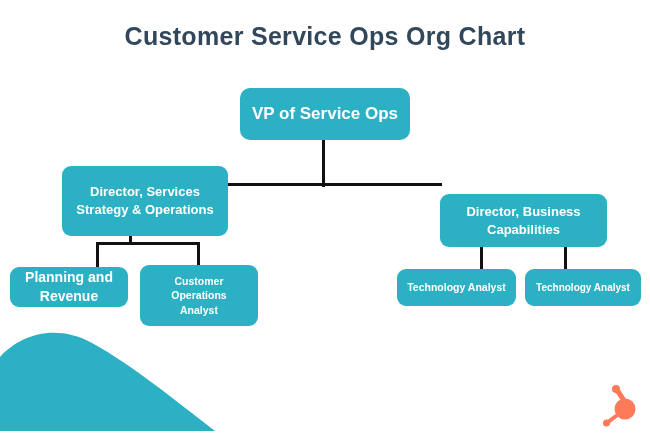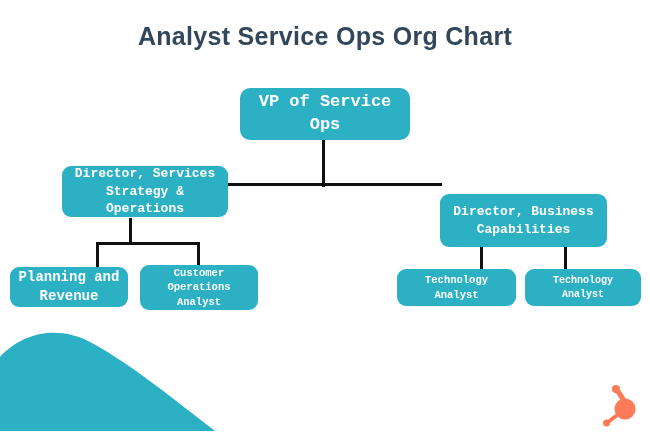--- a/index.html
+++ b/index.html
@@ -31,28 +31,27 @@
     color:#ffffff;
     border-radius:9px;
     display:flex;
     align-items:center;
     justify-content:center;
     text-align:center;
     font-weight:bold;
     box-sizing:border-box;
     line-height:1.35;
     z-index:2;
-    font-family:Liberation Mono, monospace;
   }
 
   .node-vp   { left:240px; top:88px;  width:170px; height:52px; font-size:17px; border-radius:10px; }
-  .node-dl   { left:62px;  top:166px; width:166px; height:51px; font-size:13px; padding:16px 10px; }
+  .node-dl   { left:62px;  top:166px; width:166px; height:70px; font-size:13px; padding:16px 10px; }
   .node-dr   { left:440px; top:163px; width:167px; height:53px; font-size:13px; padding:0 10px;margin-top:31px; }
   .node-c1   { left:10px;  top:267px; width:118px; height:40px; font-size:14px; padding:0 6px; }
-  .node-c2   { left:140px; top:265px; width:118px; height:45px; font-size:10.5px; padding:0 20px; }
+  .node-c2   { left:140px; top:265px; width:118px; height:61px; font-size:10.5px; padding:0 20px; }
   .node-c3   { left:397px; top:269px; width:119px; height:37px; font-size:10.5px; padding:0 6px; }
   .node-c4   { left:525px; top:269px; width:116px; height:37px; font-size:10px; padding:0 6px; }
 
   .line {
     position:absolute;
     background:var(--line,#111111);
     z-index:1;
   }
   .l-vp-stem        { left:322px; top:139px; width:3px;   height:48px; }
   .l-director-h     { left:226px; top:183px; width:216px; height:3px;  }
@@ -84,21 +83,21 @@
     height:46px;
     color:var(--orange,#ff7a59);
     line-height:0;
   }
 </style>
 </head>
 <body>
 
 <div class="canvas">
 
-  <div class="chart-title">Analyst Service Ops Org Chart</div>
+  <div class="chart-title">Customer Service Ops Org Chart</div>
 
   <div class="line l-vp-stem"></div>
   <div class="line l-director-h"></div>
   <div class="line l-dl-stem"></div>
   <div class="line l-left-bracket"></div>
   <div class="line l-lc1-stem"></div>
   <div class="line l-lc2-stem"></div>
   <div class="line l-dr-stem"></div>
   <div class="line l-right-bracket"></div>
   <div class="line l-rc1-stem"></div>

